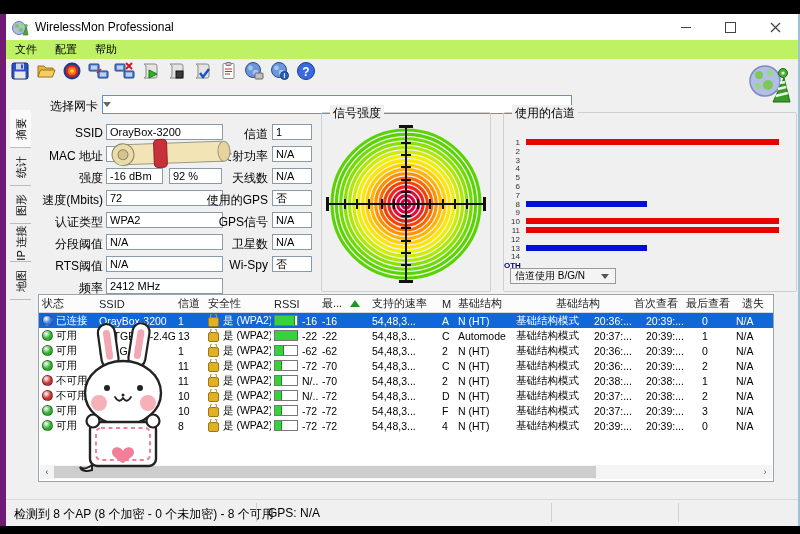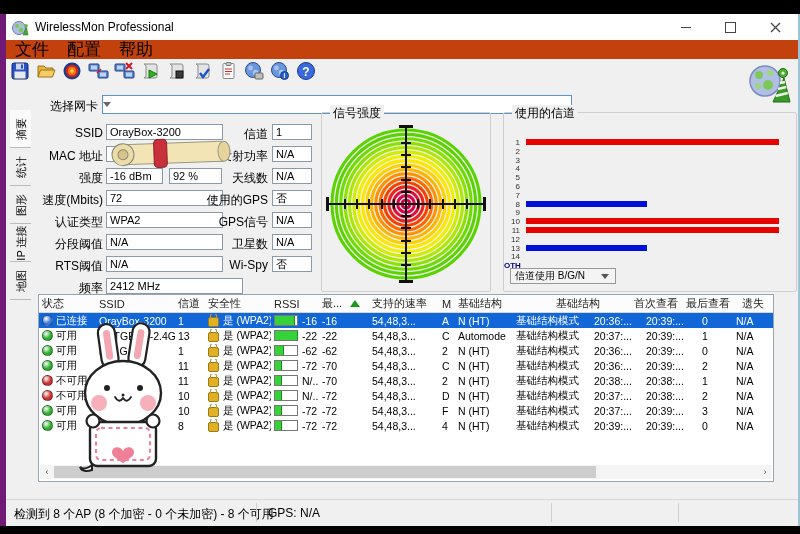--- a/index.html
+++ b/index.html
@@ -9,21 +9,21 @@
           border-left:6px solid #701a75;border-right:2px solid #9cc3d8;box-sizing:border-box;}
   
   .titlebar{position:absolute;left:0;top:0;width:100%;height:26px;background:#fff;display:flex;align-items:center;}
   .titlebar .title{font-size:12px;margin-left:6px;}
   .app-icon{margin-left:6px;width:17px;height:17px;}
   .win-controls{position:absolute;right:0;top:0;height:26px;display:flex;}
   .wbtn{width:45px;height:26px;display:flex;align-items:center;justify-content:center;}
   .glyph-min{width:10px;height:1px;background:#444;}
   .glyph-max{width:9px;height:9px;border:1px solid #444;}
   
-  .menubar{position:absolute;left:0;top:26px;width:100%;height:19px;display:flex;align-items:center;font-size:17px;background:#c2410c;}
+  .menubar{position:absolute;left:0;top:26px;width:100%;height:19px;display:flex;align-items:center;font-size:11px;background:#bef264;}
   .menu-item{padding:0 9px;}
   
   .toolbar{position:absolute;left:1px;top:45px;height:24px;display:flex;}
   .tbtn{width:26px;height:23px;display:flex;align-items:center;justify-content:center;}
   .logo{position:absolute;right:6px;top:44px;}
   
   .adapter-row{position:absolute;left:0;top:68px;width:100%;height:22px;font-size:12px;margin-top:13px;}
   .adapter-label{position:absolute;left:44px;top:3px;}
   .combo{position:absolute;left:96px;top:0;width:470px;height:19px;background:#fff;border:1px solid #5a96c8;box-sizing:border-box;display:flex;align-items:center;}
   .combo-text{font-family:"Liberation Mono",monospace;font-size:11px;font-weight:bold;margin-left:4px;white-space:nowrap;overflow:hidden;flex:1;}
@@ -245,21 +245,21 @@
       <div class="finput" style="left: 163px; top: 154px; width: 53px;">92 %</div>
       <div class="flabel" style="left: 4px; top: 178px; width: 93px;">速度(Mbits)</div>
       <div class="finput" style="left: 100px; top: 176px; width: 117px;">72</div>
       <div class="flabel" style="left: 4px; top: 200px; width: 93px;">认证类型</div>
       <div class="finput" style="left: 100px; top: 198px; width: 117px;">WPA2</div>
       <div class="flabel" style="left: 4px; top: 222px; width: 93px;">分段阈值</div>
       <div class="finput" style="left: 100px; top: 220px; width: 117px;">N/A</div>
       <div class="flabel" style="left: 4px; top: 244px; width: 93px;">RTS阈值</div>
       <div class="finput" style="left: 100px; top: 242px; width: 117px;">N/A</div>
       <div class="flabel" style="left: 4px; top: 266px; width: 93px;">频率</div>
-      <div class="finput" style="left: 100px; top: 264px; width: 137px;">2412 MHz</div>
+      <div class="finput" style="left: 100px; top: 264px; width: 117px;">2412 MHz</div>
     </div>
   <div id="right-fields">
       <div class="flabel" style="left: 180px; top: 112px; width: 82px;">信道</div>
       <div class="finput" style="left: 266px; top: 110px; width: 40px;">1</div>
       <div class="flabel" style="left: 180px; top: 134px; width: 82px;">发射功率</div>
       <div class="finput" style="left: 266px; top: 132px; width: 40px;">N/A</div>
       <div class="flabel" style="left: 180px; top: 156px; width: 82px;">天线数</div>
       <div class="finput" style="left: 266px; top: 154px; width: 40px;">N/A</div>
       <div class="flabel" style="left: 180px; top: 178px; width: 82px;">使用的GPS</div>
       <div class="finput" style="left: 266px; top: 176px; width: 40px;">否</div>

